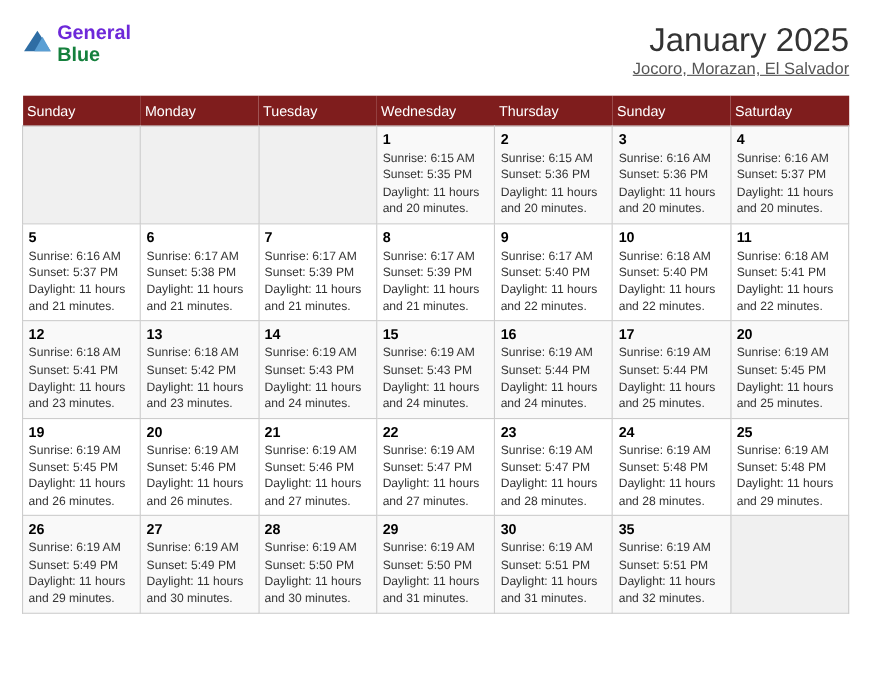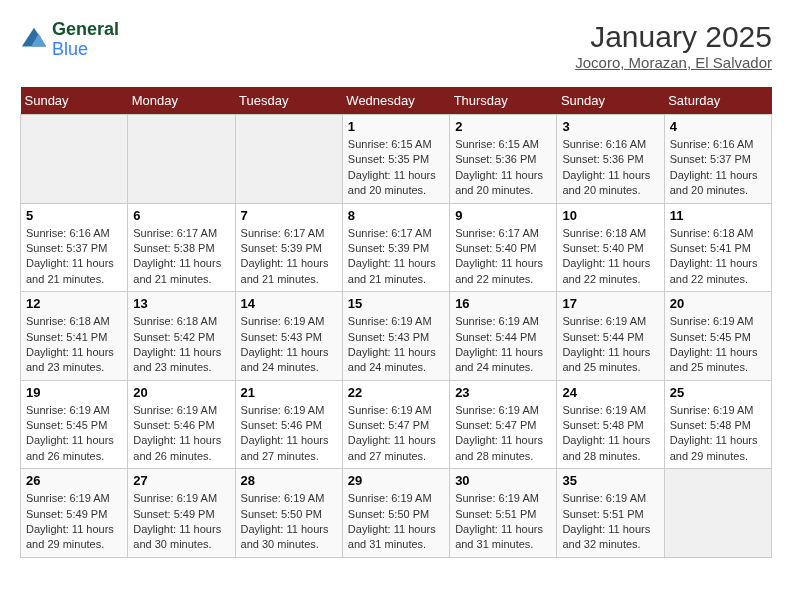--- a/index.html
+++ b/index.html
@@ -22,26 +22,26 @@
       gap: 4px;
     }
     .logo-text {
       display: flex;
       flex-direction: column;
       line-height: 1.1;
     }
     .logo-general {
       font-size: 18px;
       font-weight: bold;
-      color: #14532d;
+      color: #6d28d9;
     }
     .logo-blue {
       font-size: 18px;
-      font-weight: normal;
-      color: #3b82f6;
+      font-weight: bold;
+      color: #15803d;
     }
     .logo-icon {
       width: 28px;
       height: 28px;
     }
     .title-block {
       text-align: right;
     }
     .month-title {
       font-size: 30px;

